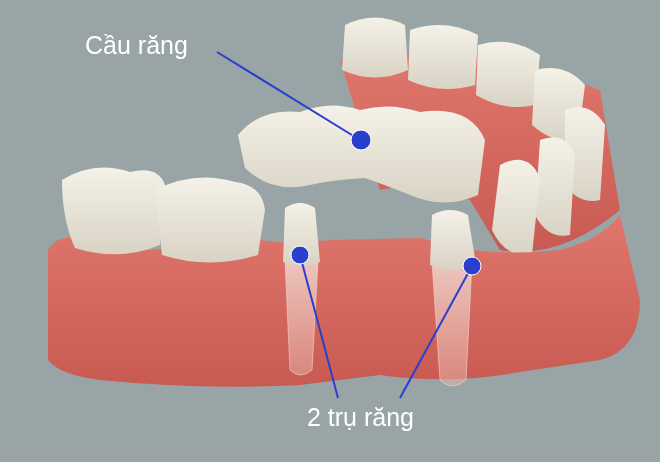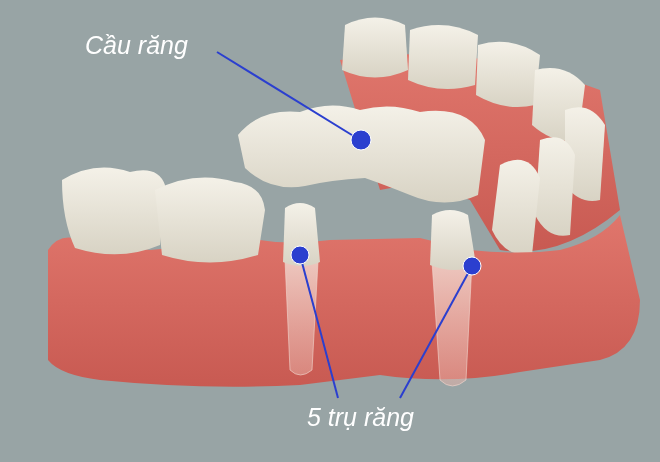--- a/index.html
+++ b/index.html
@@ -1,17 +1,17 @@
 <!DOCTYPE html>
 <html><head>
 <meta charset="utf-8">
 <style>
   html,body{margin:0;padding:0;}
   body{width:660px;height:462px;overflow:hidden;background:#98a4a5;font-family:"Liberation Sans",sans-serif;}
-  .stage{position:relative;width:660px;height:462px;font-style:italic;}
+  .stage{position:relative;width:660px;height:462px;}
   svg{position:absolute;left:0;top:0;}
   .label{position:absolute;color:#ffffff;font-size:25px;line-height:1;white-space:nowrap;}
 </style>
 </head>
 <body>
 
 <div class="stage">
   <svg width="660" height="462" viewBox="0 0 660 462">
     <defs>
       <linearGradient id="gum" x1="0" y1="0" x2="0" y2="1">
@@ -71,14 +71,14 @@
       <line x1="472" y1="266" x2="400" y2="398"></line>
     </g>
     <g fill="#2b3fcf" stroke="#ffffff" stroke-width="1">
       <circle cx="361" cy="140" r="10"></circle>
       <circle cx="300" cy="255" r="9"></circle>
       <circle cx="472" cy="266" r="9"></circle>
     </g>
   </svg>
 
   <div class="label" style="left:85px;top:33px;">Cầu răng</div>
-  <div class="label" style="left:307px;top:405px;">5 trụ răng</div>
+  <div class="label" style="left:307px;top:405px;">2 trụ răng</div>
 </div>
 
 </body></html>

